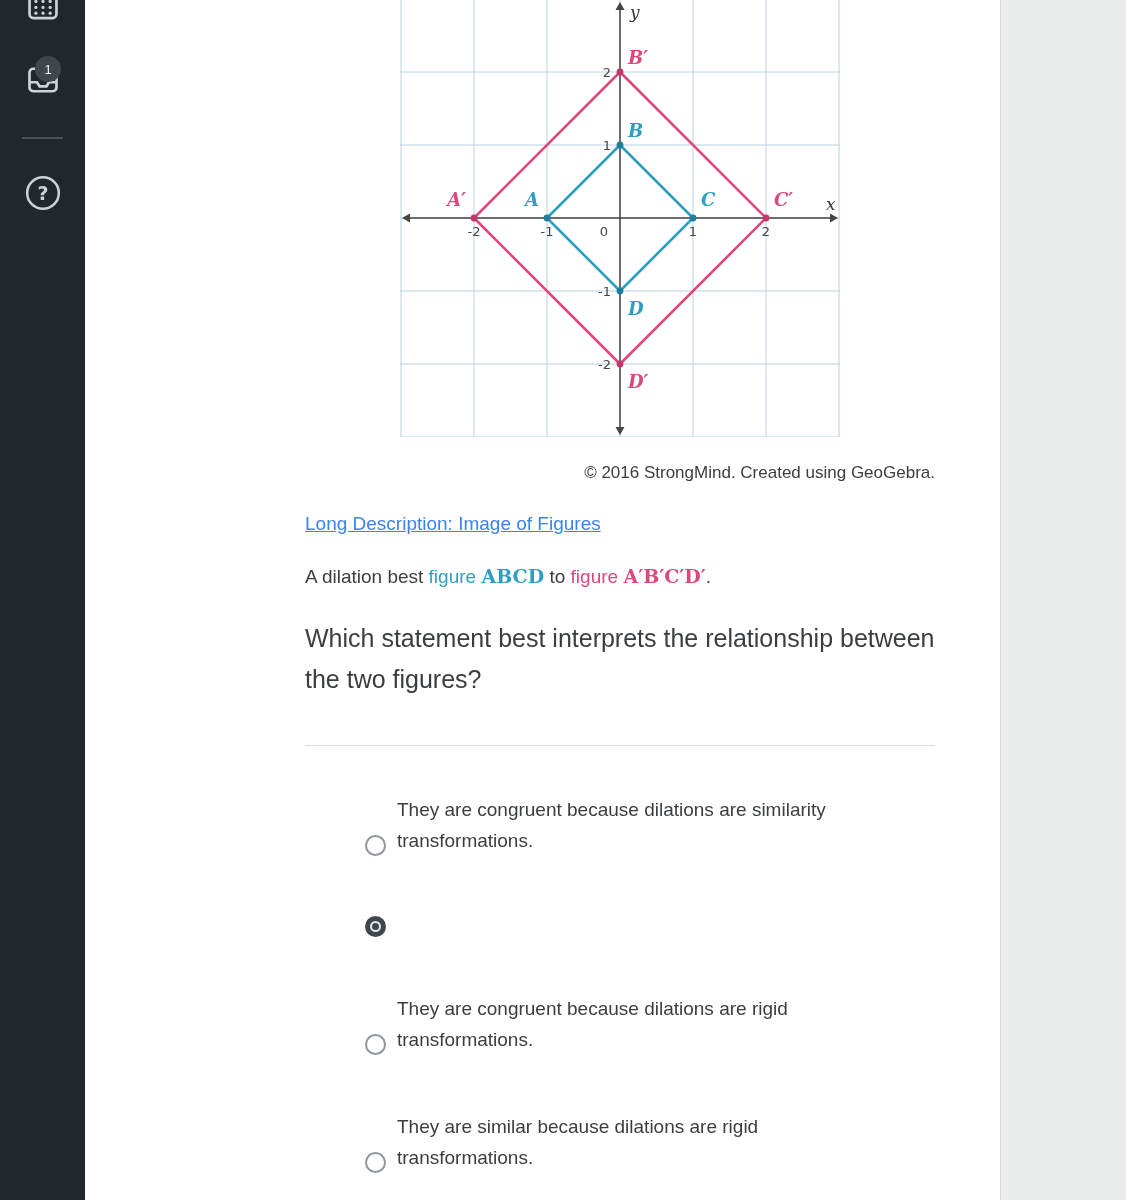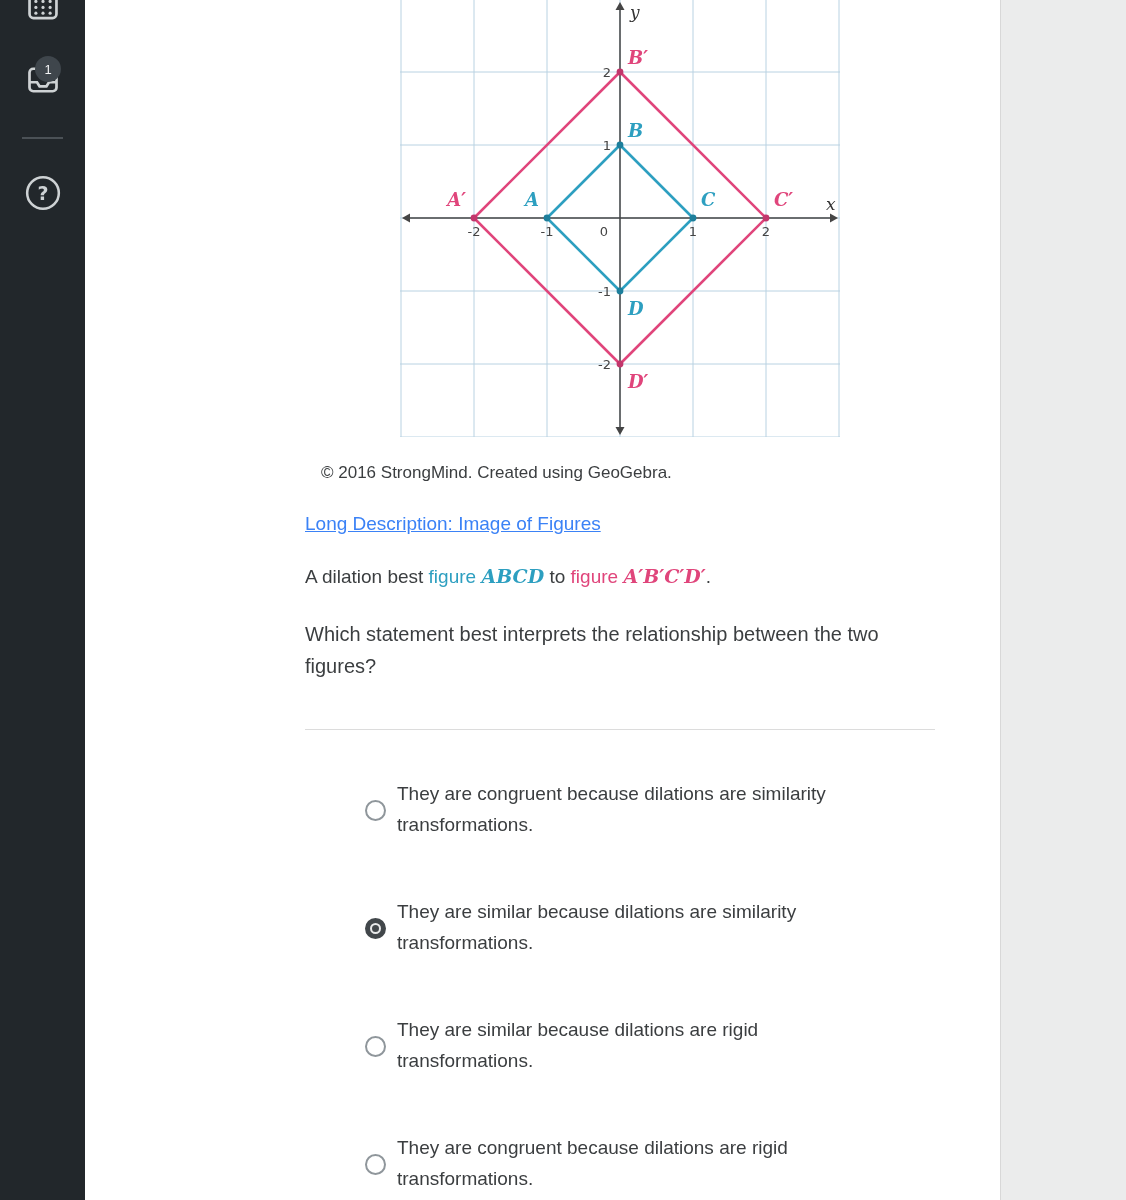--- a/index.html
+++ b/index.html
@@ -19,32 +19,32 @@
     justify-content:center;z-index:2;}
 
   
   .main{width:915px;height:1200px;background:#ffffff;flex:none;}
   .question-col{padding-left:220px;width:630px;}
   .graph-wrap{width:440px;height:437px;margin:0 auto;}
   svg text.tick{font:13px "DejaVu Sans",sans-serif;fill:#444444;}
   svg text.axis-label{font:italic 17px "DejaVu Serif",serif;fill:#333333;}
   svg text.vertex-label{font:italic 600 18px "DejaVu Serif",serif;}
 
-  .caption{margin:26px 0 0 16px;font-size:17px;color:#3b3e40;}
+  .caption{margin:26px 0 0 0;font-size:17px;color:#3b3e40;text-align:right;}
   .long-desc{display:inline-block;margin-top:30px;font-size:19px;color:#3b82f6;
     text-decoration:underline;cursor:pointer;}
   .prompt{margin:30px 0 0 0;font-size:19px;color:#3b3e40;}
   .teal{color:#2d9fc0;}
   .pink{color:#e0457b;}
-  .math{font-family:"DejaVu Serif",serif;font-style:italic;font-weight:600;}
-  .question{margin:30px 0 0 0;font-size:20px;color:#3b3e40;line-height:1.62;width:630px;}
+  .math{font-family:"DejaVu Serif",serif;font-weight:600;}
+  .question{margin:30px 0 0 0;font-size:25px;color:#3b3e40;line-height:1.62;width:630px;}
   .divider{border:none;border-top:1px solid #dcdcdc;margin:46px 0 0 0;width:630px;}
 
   .options{margin-top:48px;}
-  .option{display:flex;align-items:center;padding-left:60px;margin-bottom:56px;
+  .option{display:flex;align-items:flex-end;padding-left:60px;margin-bottom:56px;
     cursor:pointer;}
   .radio{width:21px;height:21px;border:2px solid #8f969b;border-radius:50%;background:#fff;
     flex:none;margin-top:4px;position:relative;box-sizing:border-box;}
   .option.selected .radio{background:#42474b;border-color:#42474b;}
   .option.selected .radio::after{content:"";position:absolute;top:3px;left:3px;right:3px;
     bottom:3px;border:2.5px solid #e8e9ea;border-radius:50%;}
   .option-label{margin-left:11px;font-size:19px;line-height:31px;color:#3b3e40;
     max-width:500px;}
 
   
@@ -165,29 +165,28 @@
 
       <hr class="divider">
 
       <div class="options">
         <div class="option">
           <span class="radio"></span>
           <span class="option-label">They are congruent because dilations are similarity transformations.</span>
         </div>
         <div class="option selected">
           <span class="radio"></span>
-          <span class="option-label">They are similar because dilations are similarity transformations.</span>
+        </div>
+        <div class="option">
+          <span class="radio"></span>
+          <span class="option-label">They are congruent because dilations are rigid transformations.</span>
         </div>
         <div class="option">
           <span class="radio"></span>
           <span class="option-label">They are similar because dilations are rigid transformations.</span>
-        </div>
-        <div class="option">
-          <span class="radio"></span>
-          <span class="option-label">They are congruent because dilations are rigid transformations.</span>
         </div>
       </div>
 
     </div>
   </div>
 
   <div class="gutter"></div>
 </div>
 
 </body></html>

